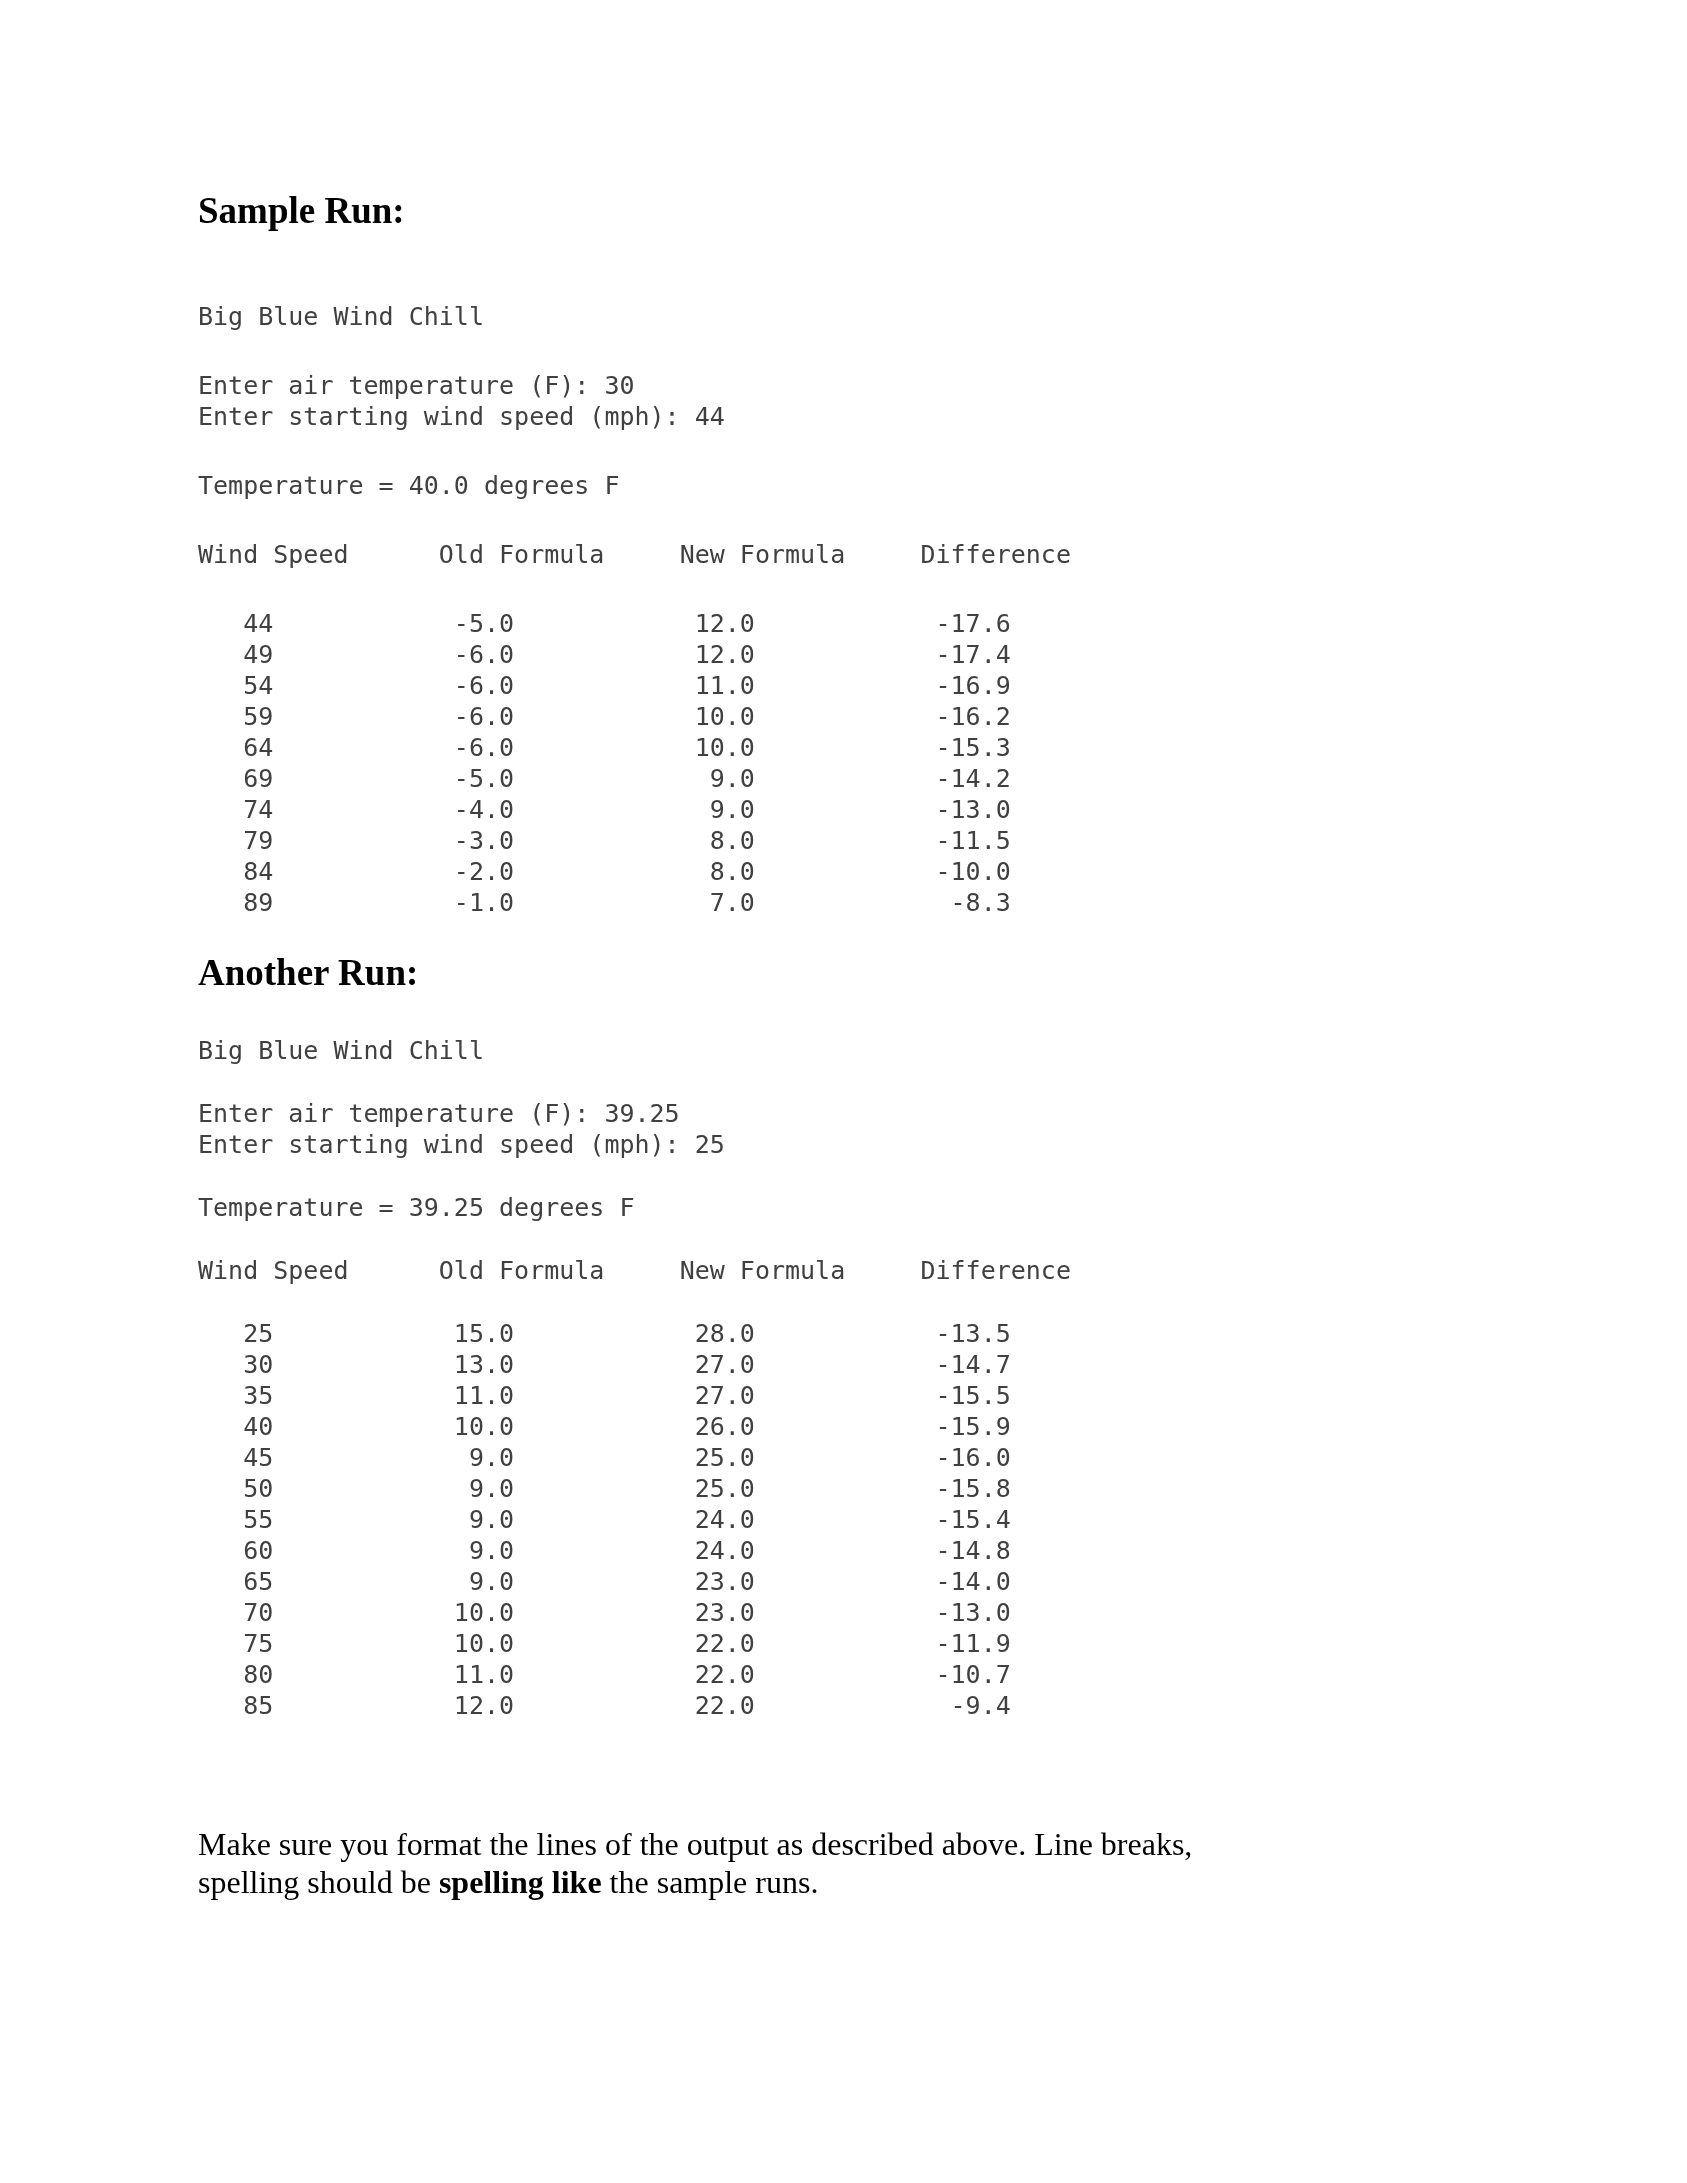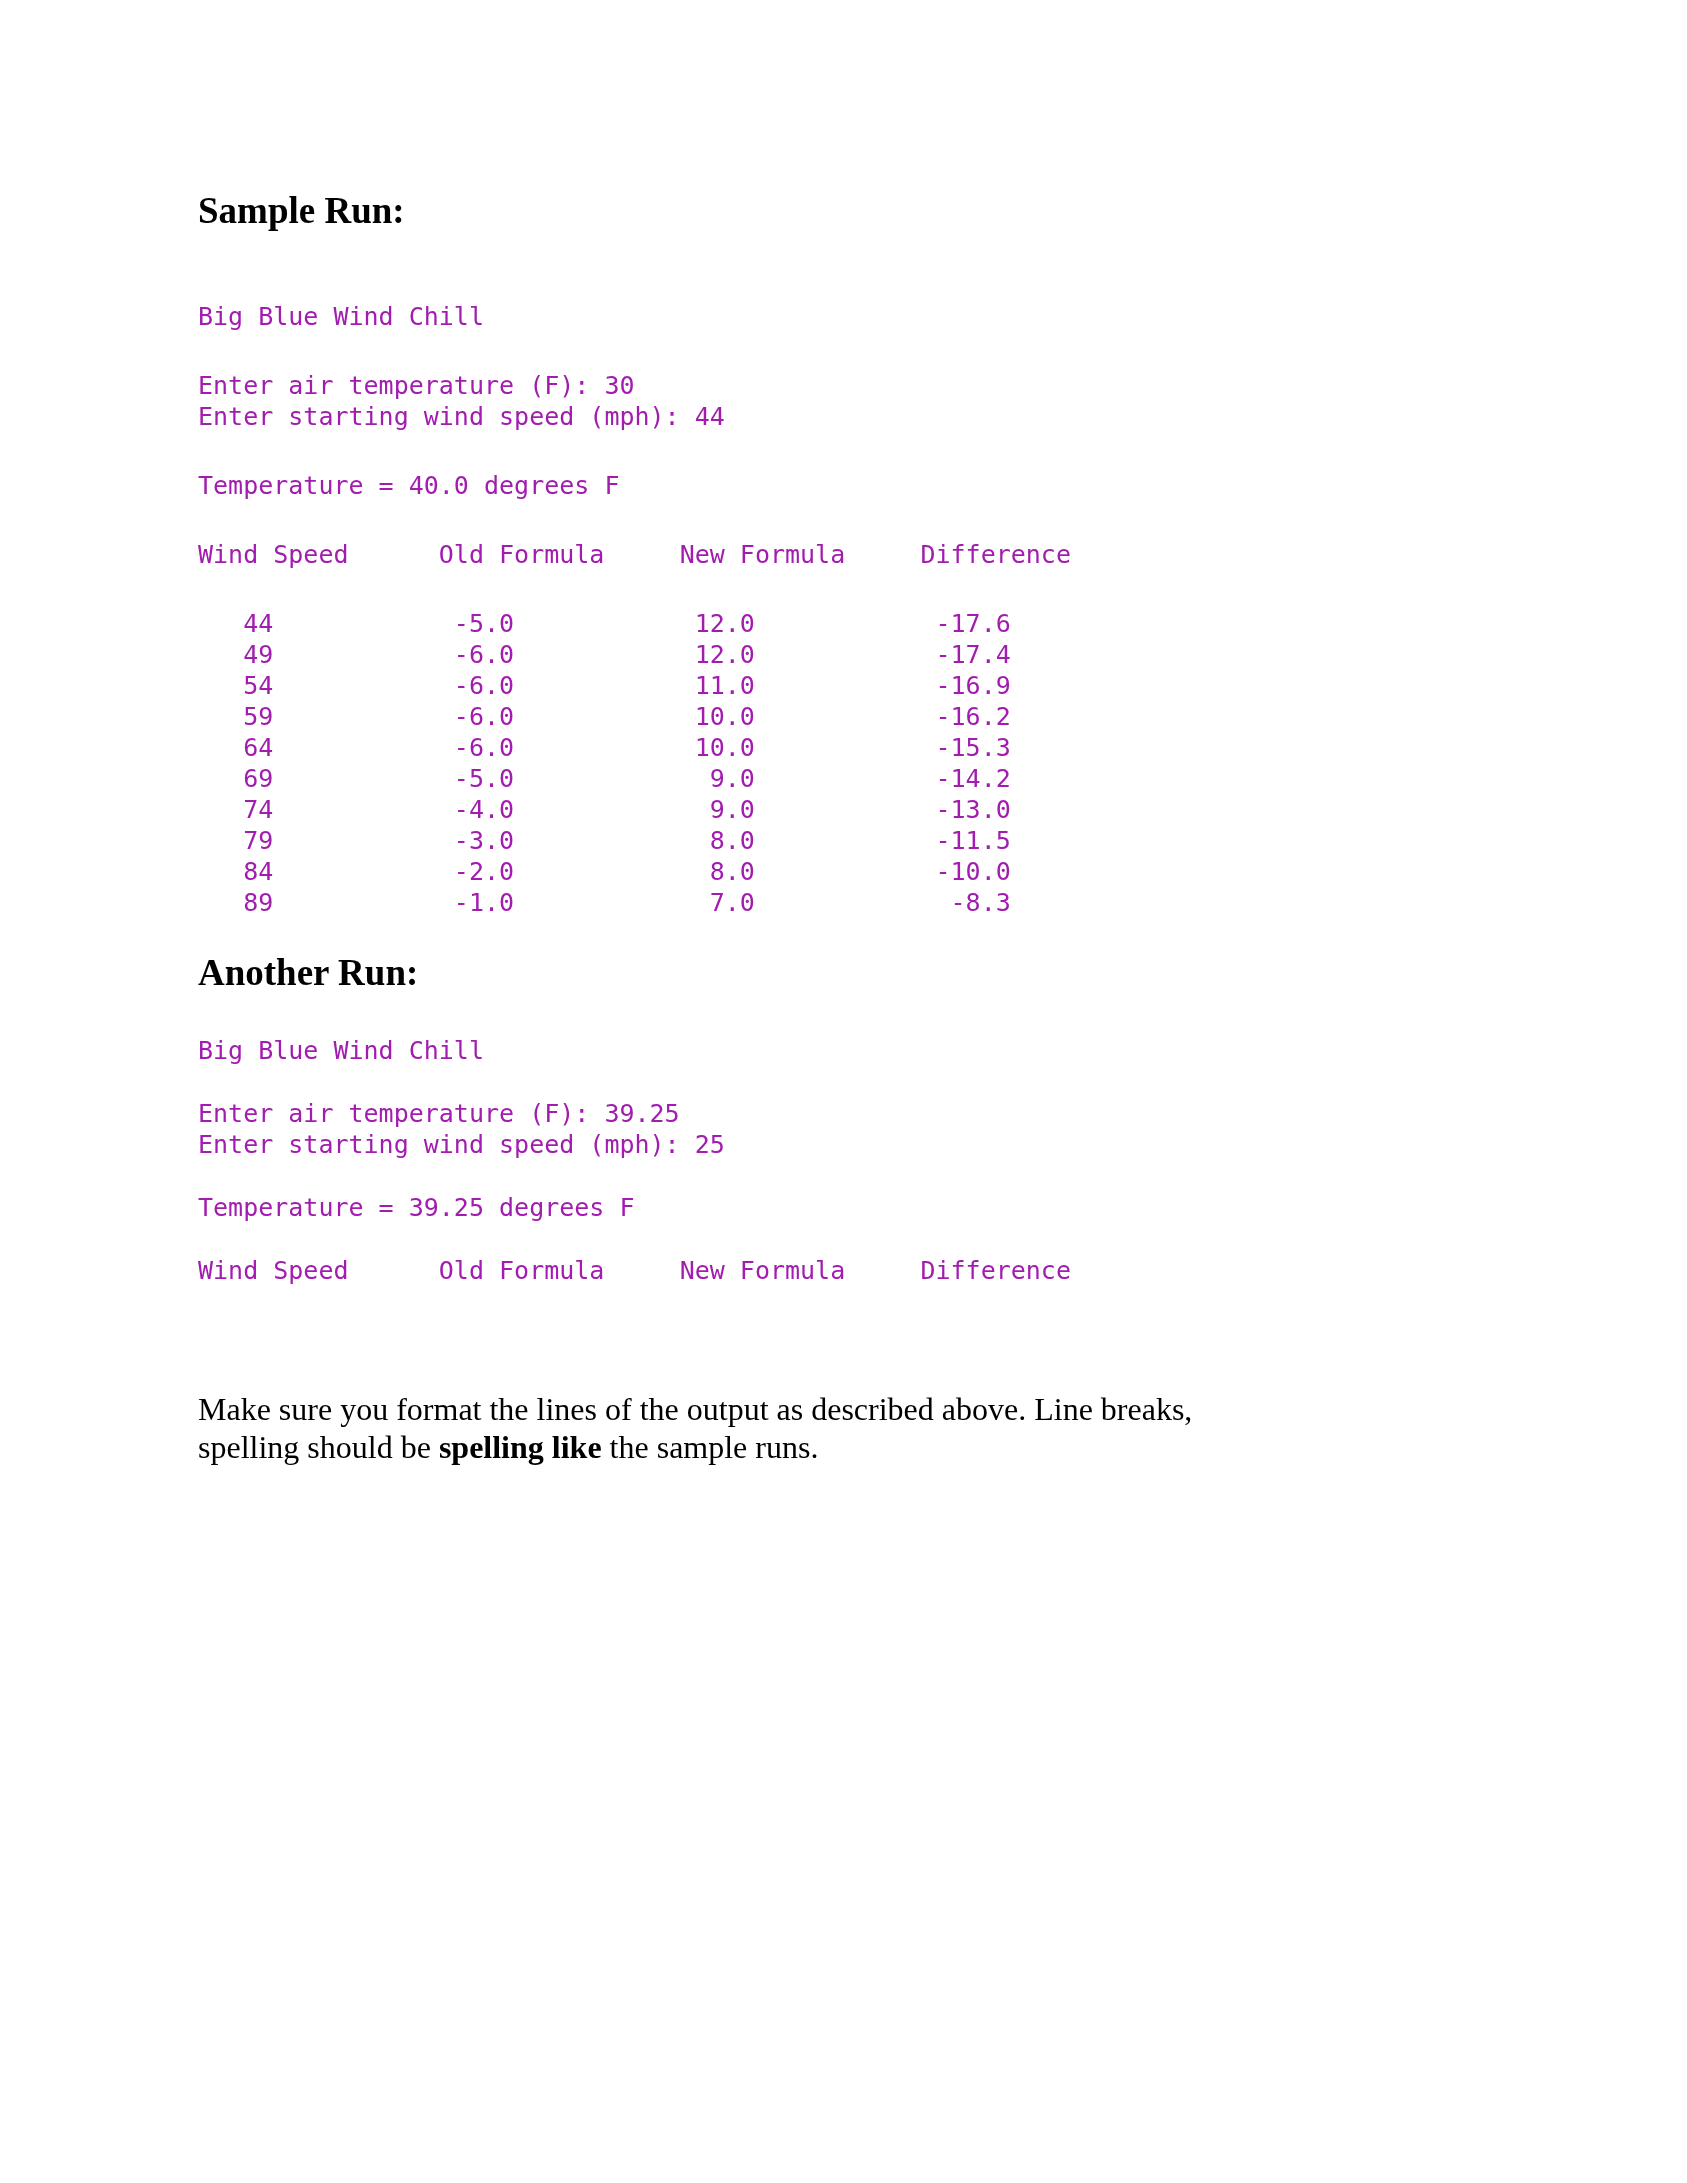--- a/index.html
+++ b/index.html
@@ -17,21 +17,21 @@
   h2.run-heading {
     font-family: "Liberation Serif", serif;
     font-weight: bold;
     font-size: 37px;
     line-height: 42px;
     color: #000000;
   }
   .console {
     font-family: "DejaVu Sans Mono", monospace;
     font-size: 25px;
-    color: #a21caf;
+    color: #404040;
   }
   .console pre {
     font-family: "DejaVu Sans Mono", monospace;
     font-size: 25px;
     line-height: 31px;
     white-space: pre;
   }
   .run1 .console { margin-top: 69px; }
   .run1 .console pre + pre { margin-top: 38px; }
   .run2 { margin-top: 34px; }
@@ -74,19 +74,32 @@
   </section>
 
   <section class="run run2">
     <h2 class="run-heading">Another Run:</h2>
     <div class="console">
       <pre>Big Blue Wind Chill</pre>
       <pre>Enter air temperature (F): 39.25
 Enter starting wind speed (mph): 25</pre>
       <pre>Temperature = 39.25 degrees F</pre>
       <pre>Wind Speed      Old Formula     New Formula     Difference</pre>
+      <pre>   25            15.0            28.0            -13.5
+   30            13.0            27.0            -14.7
+   35            11.0            27.0            -15.5
+   40            10.0            26.0            -15.9
+   45             9.0            25.0            -16.0
+   50             9.0            25.0            -15.8
+   55             9.0            24.0            -15.4
+   60             9.0            24.0            -14.8
+   65             9.0            23.0            -14.0
+   70            10.0            23.0            -13.0
+   75            10.0            22.0            -11.9
+   80            11.0            22.0            -10.7
+   85            12.0            22.0             -9.4</pre>
     </div>
   </section>
 
   <p class="closing"><span>Make sure you format the lines of the output as described above. Line breaks,</span><br><span>spelling should be </span><b>spelling like</b><span> the sample runs.</span></p>
 
 </div>
 
 
 </body></html>

